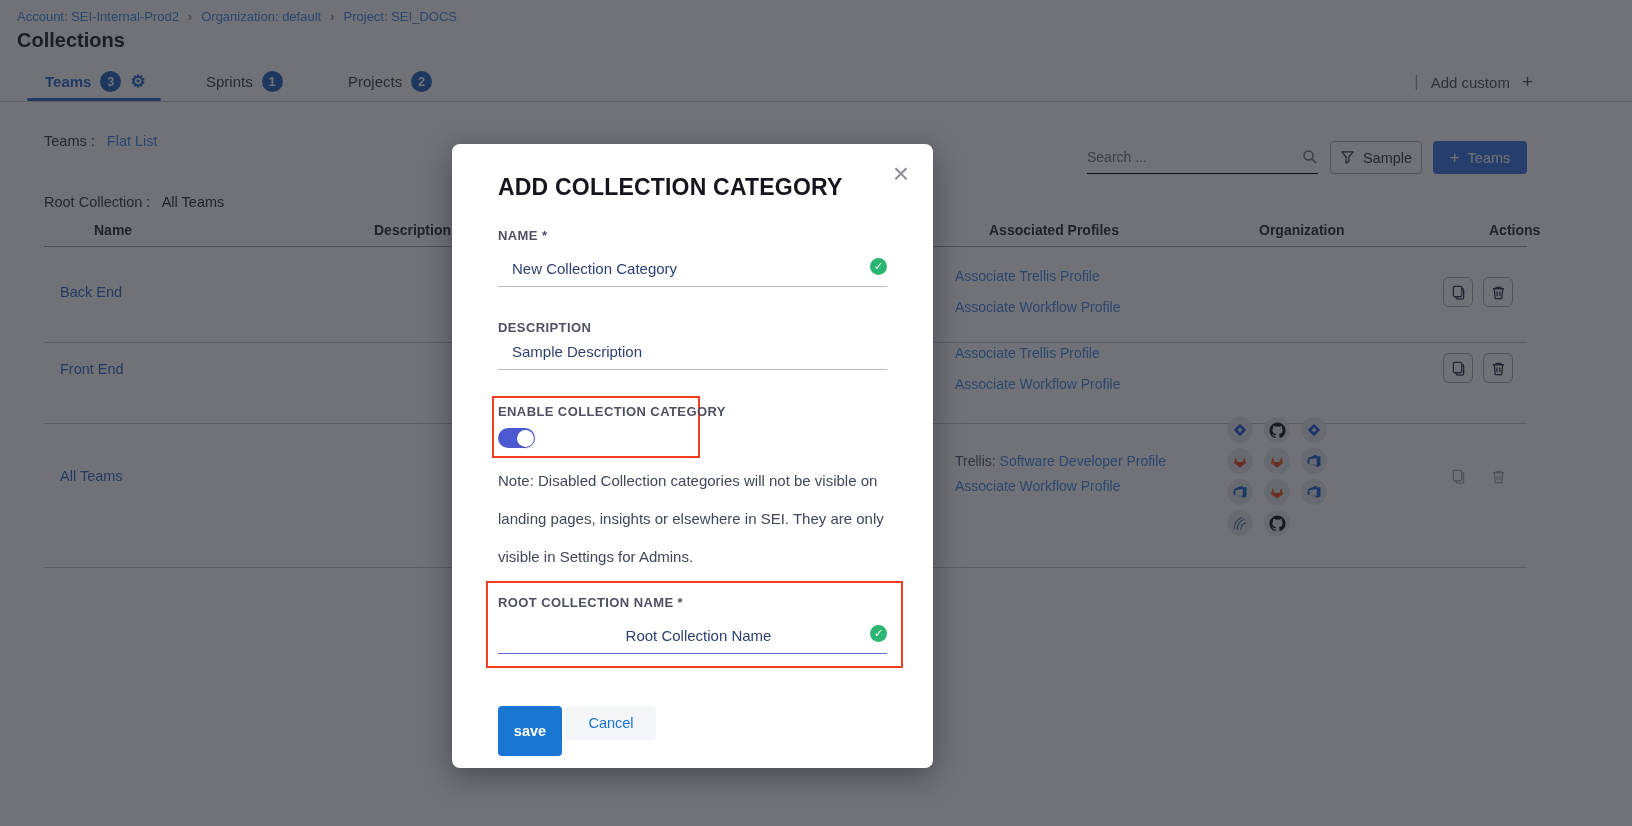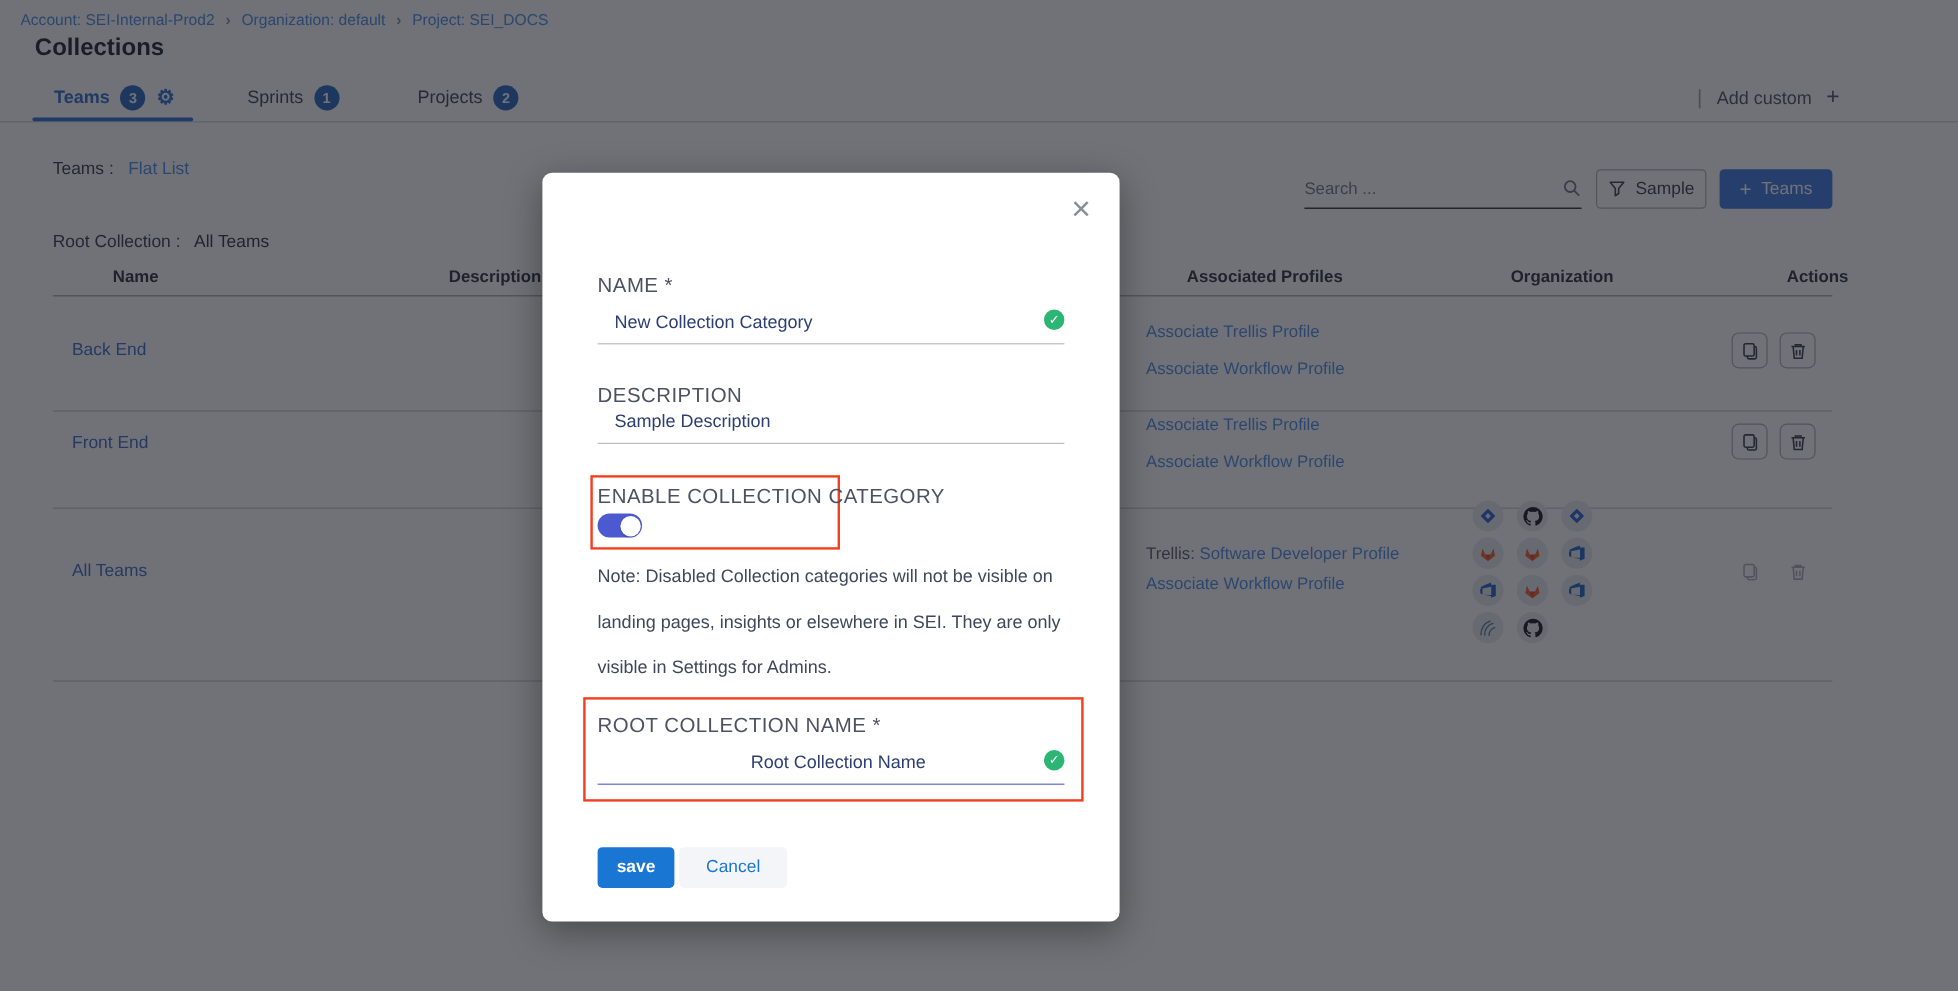--- a/index.html
+++ b/index.html
@@ -9,21 +9,21 @@
     background:#ffffff;
     position:relative;
     overflow:hidden;
     color:#22262e;
   }
   
   .page { position:absolute; inset:0; background:#fff; }
   .breadcrumb { position:absolute; left:17px; top:9px; font-size:13px; display:flex; gap:9px; align-items:center; }
   .breadcrumb a { color:#4d8de8; text-decoration:none; cursor:pointer; }
   .crumb-sep { color:#8a93a4; font-size:13px; font-weight:bold; }
-  .page-title { position:absolute; left:29px; top:29px; font-size:20px; font-weight:bold; color:#1c202a; }
+  .page-title { position:absolute; left:17px; top:29px; font-size:20px; font-weight:bold; color:#1c202a; }
 
   .tabbar { position:absolute; left:0; right:0; top:62px; height:40px; border-bottom:1px solid #cdd0d8; }
   .tab { position:absolute; top:9px; display:flex; align-items:center; gap:9px; font-size:15px; cursor:pointer; }
   .tab-teams { left:45px; color:#2f6bd0; font-weight:bold; }
   .tab-sprints { left:206px; color:#3c4453; }
   .tab-projects { left:348px; color:#3c4453; }
   .tab-underline { position:absolute; left:27px; top:36px; width:134px; height:3px; background:#2f6bd0; border-radius:2px; }
   .badge { width:21px; height:21px; border-radius:50%; background:#2764c0; color:#fff; font-size:12px; font-weight:bold;
            display:flex; align-items:center; justify-content:center; }
   .gear { font-size:17px; color:#2f6bd0; line-height:1; }
@@ -61,34 +61,34 @@
   .int-icon { width:26px; height:26px; border-radius:50%; background:#e9ebf1; display:flex; align-items:center; justify-content:center; }
 
   
   .dim { position:absolute; inset:0; background:rgba(24,28,36,0.62); z-index:50; }
 
   
   .modal { position:absolute; left:452px; top:144px; width:481px; height:624px; background:#fff; border-radius:8px;
            z-index:100; box-shadow:0 8px 30px rgba(0,0,0,0.35); }
   .modal-close { position:absolute; right:24px; top:16px; font-size:28px; color:#8a8d98; background:none; border:none; cursor:pointer; line-height:1; }
   .modal-title { position:absolute; left:46px; top:30px; font-size:23px; font-weight:bold; color:#15151e; letter-spacing:0.2px; }
-  .f-label { position:absolute; left:46px; font-size:17px; font-weight:normal; letter-spacing:0.4px; color:#4e5162; text-transform:uppercase; }
+  .f-label { position:absolute; left:46px; font-size:13px; font-weight:bold; letter-spacing:0.4px; color:#4e5162; text-transform:uppercase; }
   .f-field { position:absolute; left:46px; width:389px; }
   .f-field input { width:100%; border:none; outline:none; background:transparent; border-bottom:1px solid #b9bac8;
                    font-size:15px; color:#2d3f72; padding:4px 2px 9px 14px; font-family:"Liberation Sans",sans-serif; }
   .f-field.focused input { border-bottom:1.6px solid #5b6ad1;text-align:center; }
   .check { position:absolute; right:0; top:2px; width:17px; height:17px; border-radius:50%; background:#2bb673; color:#fff;
            font-size:11px; display:flex; align-items:center; justify-content:center; }
   .red-box { position:absolute; border:2px solid #f23f20; }
   .red-box.enable { left:40px; top:252px; width:208px; height:62px; }
   .red-box.rootname { left:34px; top:437px; width:417px; height:87px; }
   .toggle { position:absolute; left:46px; top:284px; width:37px; height:20px; border-radius:10px; background:#4c5ad2; cursor:pointer; }
   .toggle .knob { position:absolute; right:1.5px; top:1.5px; width:17px; height:17px; border-radius:50%; background:#fff; box-shadow:0 1px 2px rgba(0,0,0,.25); }
   .note { position:absolute; left:46px; top:318px; width:392px; font-size:15px; line-height:38px; color:#3f4859; }
-  .btn-save { position:absolute; left:46px; top:562px; width:64px; height:34px; background:#1976d2; color:#fff; border:none;
+  .btn-save { position:absolute; left:46px; top:562px; width:64px; height:50px; background:#1976d2; color:#fff; border:none;
               border-radius:4px; font-size:14.5px; font-weight:bold; cursor:pointer; font-family:"Liberation Sans",sans-serif; }
   .btn-cancel { position:absolute; left:114px; top:562px; width:90px; height:34px; background:#f3f5f8; color:#1976d2; border:none;
                 border-radius:4px; font-size:14.5px; cursor:pointer; font-family:"Liberation Sans",sans-serif; }
 </style>
 </head>
 <body>
 
 <div class="page">
 
   <div class="breadcrumb">
@@ -275,20 +275,21 @@
         <path d="M2 4h12M5.5 4V2.5h5V4M3.5 4l1 10.5h7l1-10.5M6.5 7v5M9.5 7v5"></path>
       </svg>
     </button>
   </div>
 </div>
 
 <div class="dim"></div>
 
 <div class="modal">
   <button class="modal-close">×</button>
+  <div class="modal-title">ADD COLLECTION CATEGORY</div>
 
   <div class="f-label" style="top:84px">NAME *</div>
   <div class="f-field" style="top:112px">
     <input type="text" value="New Collection Category" style="">
     <span class="check">✓</span>
   </div>
 
   <div class="f-label" style="top:176px">DESCRIPTION</div>
   <div class="f-field" style="top:195px">
     <input type="text" value="Sample Description" style="">

